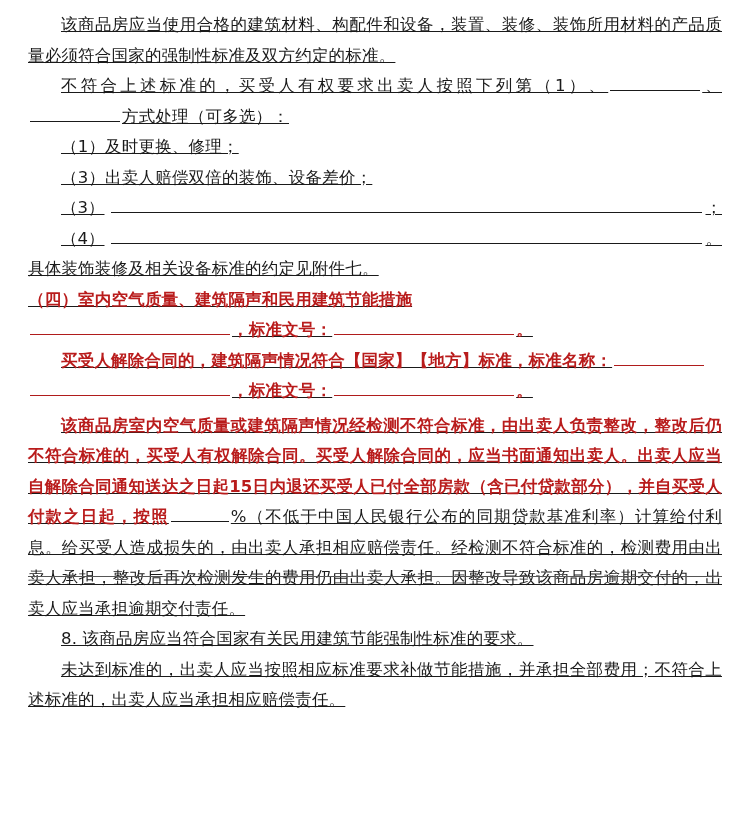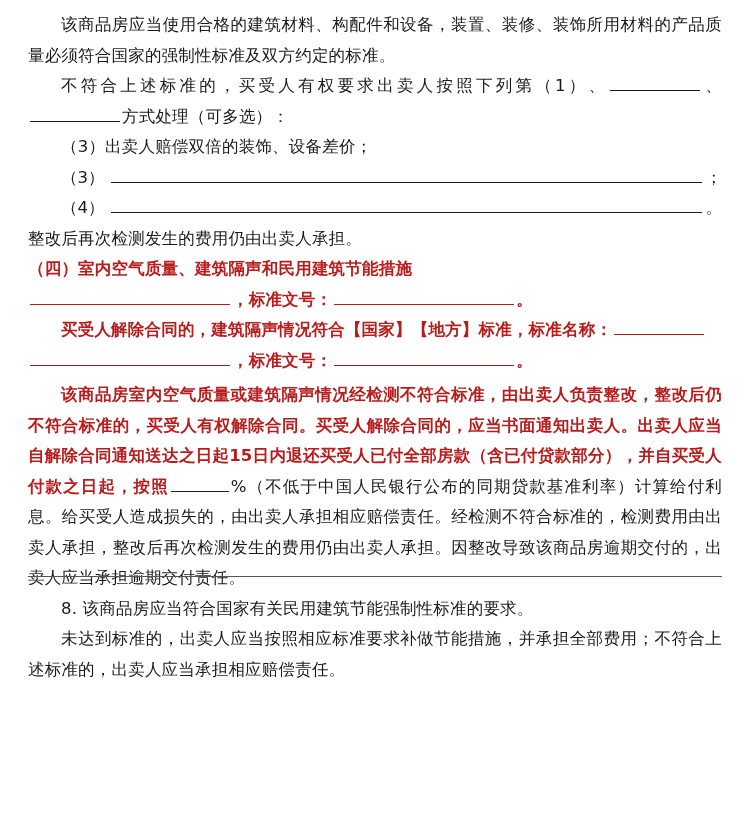--- a/index.html
+++ b/index.html
@@ -13,20 +13,21 @@
     font-family: "DejaVu Sans", "Liberation Sans", sans-serif;
     color: #1a1a1a;
     overflow: hidden;
   }
   .page {
     width: 750px;
     height: 595px;
     box-sizing: border-box;
     padding: 10px 28px 12px 28px;
     position: relative;
+    text-decoration: underline;
   }
   p {
     margin: 0;
     font-size: 16.5px;
     line-height: 30.5px;
     letter-spacing: 0.2px;
     text-align: justify;
   }
   .indent {
     text-indent: 2em;
@@ -85,36 +86,37 @@
 </style>
 </head>
 <body>
 
 <div class="page">
 
   <p class="indent black"><span>该商品房应当使用合格的建筑材料、构配件和设备，装置、装修、装饰所用材料的产品质量必须符合国家的强制性标准及双方约定的标准。</span></p>
 
   <p class="indent black"><span>不符合上述标准的，买受人有权要求出卖人按照下列第（1）、</span><span class="u u-md"></span><span>、</span><span class="u u-md"></span><span>方式处理（可多选）：</span></p>
 
+  <p class="indent black"><span>（1）及时更换、修理；</span></p>
 
   <p class="indent black"><span>（3）出卖人赔偿双倍的装饰、设备差价；</span></p>
 
   <div class="line-row">
     <span class="lbl black">（3）</span>
     <span class="rule"></span>
     <span class="tail black">；</span>
   </div>
 
   <div class="line-row">
     <span class="lbl black">（4）</span>
     <span class="rule"></span>
     <span class="tail black">。</span>
   </div>
 
-  <p class="black" style="text-indent:0"><span>整改后再次检测发生的费用仍由出卖人承担。</span></p>
+  <p class="black" style="text-indent:0"><span>具体装饰装修及相关设备标准的约定见附件七。</span></p>
 
   <p class="red" style="text-indent:0"><span>（四）室内空气质量、建筑隔声和民用建筑节能措施</span></p>
 
   <p class="red" style="text-indent:0"><span class="u-red" style="width:200px"></span><span>，标准文号：</span><span class="u-red" style="width:180px"></span><span>。</span></p>
 
   <p class="red indent"><span>买受人解除合同的，建筑隔声情况符合【国家】【地方】标准，标准名称：</span><span class="u-red u-md"></span></p>
   <p class="red" style="text-indent:0"><span class="u-red" style="width:200px"></span><span>，标准文号：</span><span class="u-red" style="width:180px"></span><span>。</span></p>
 
   <div class="spacer-sm"></div>
 

